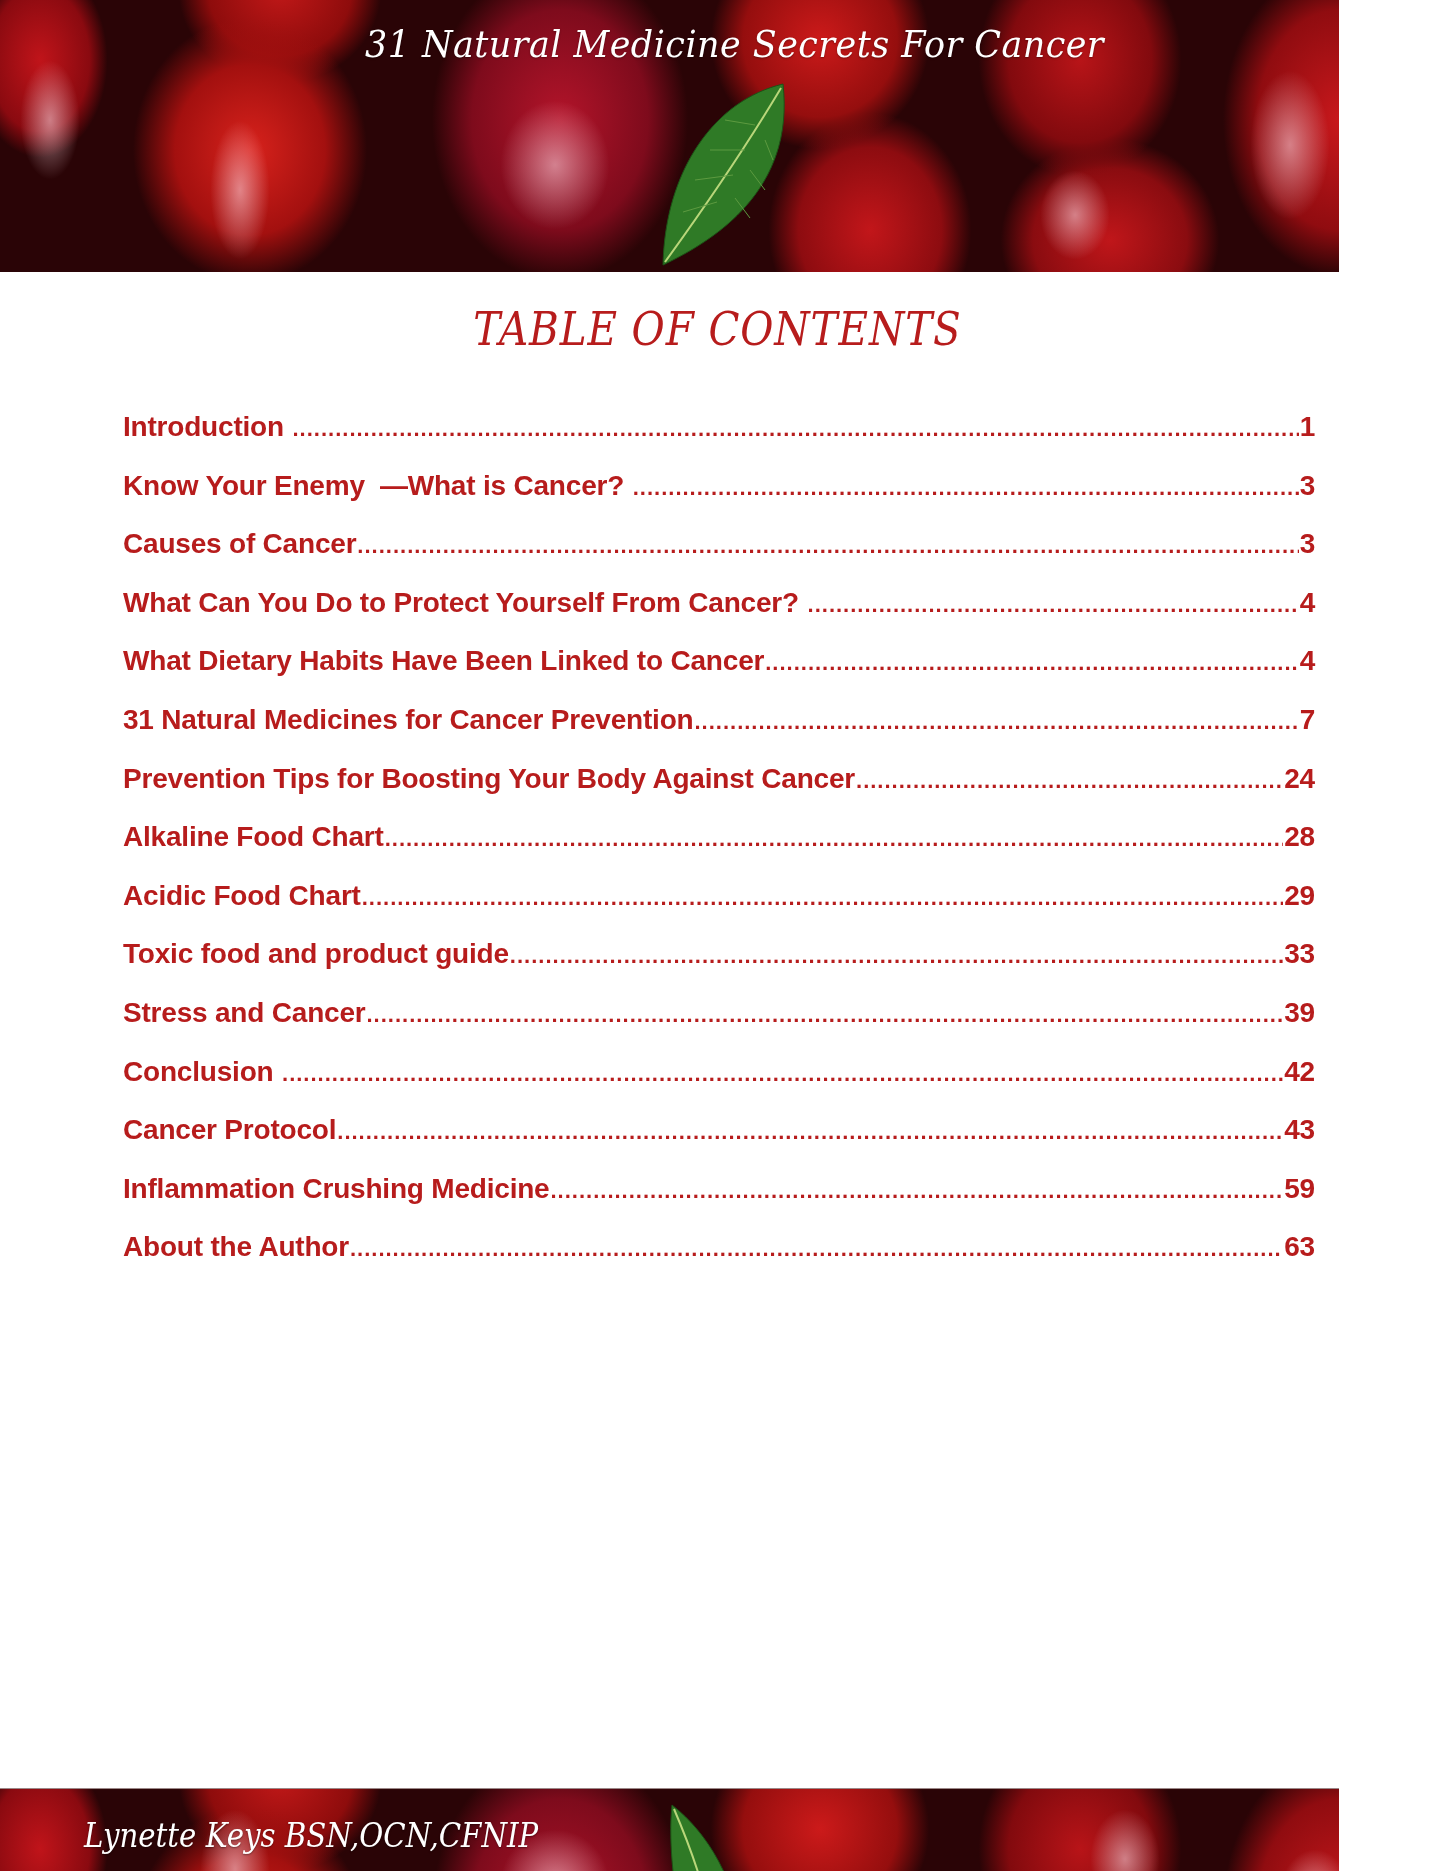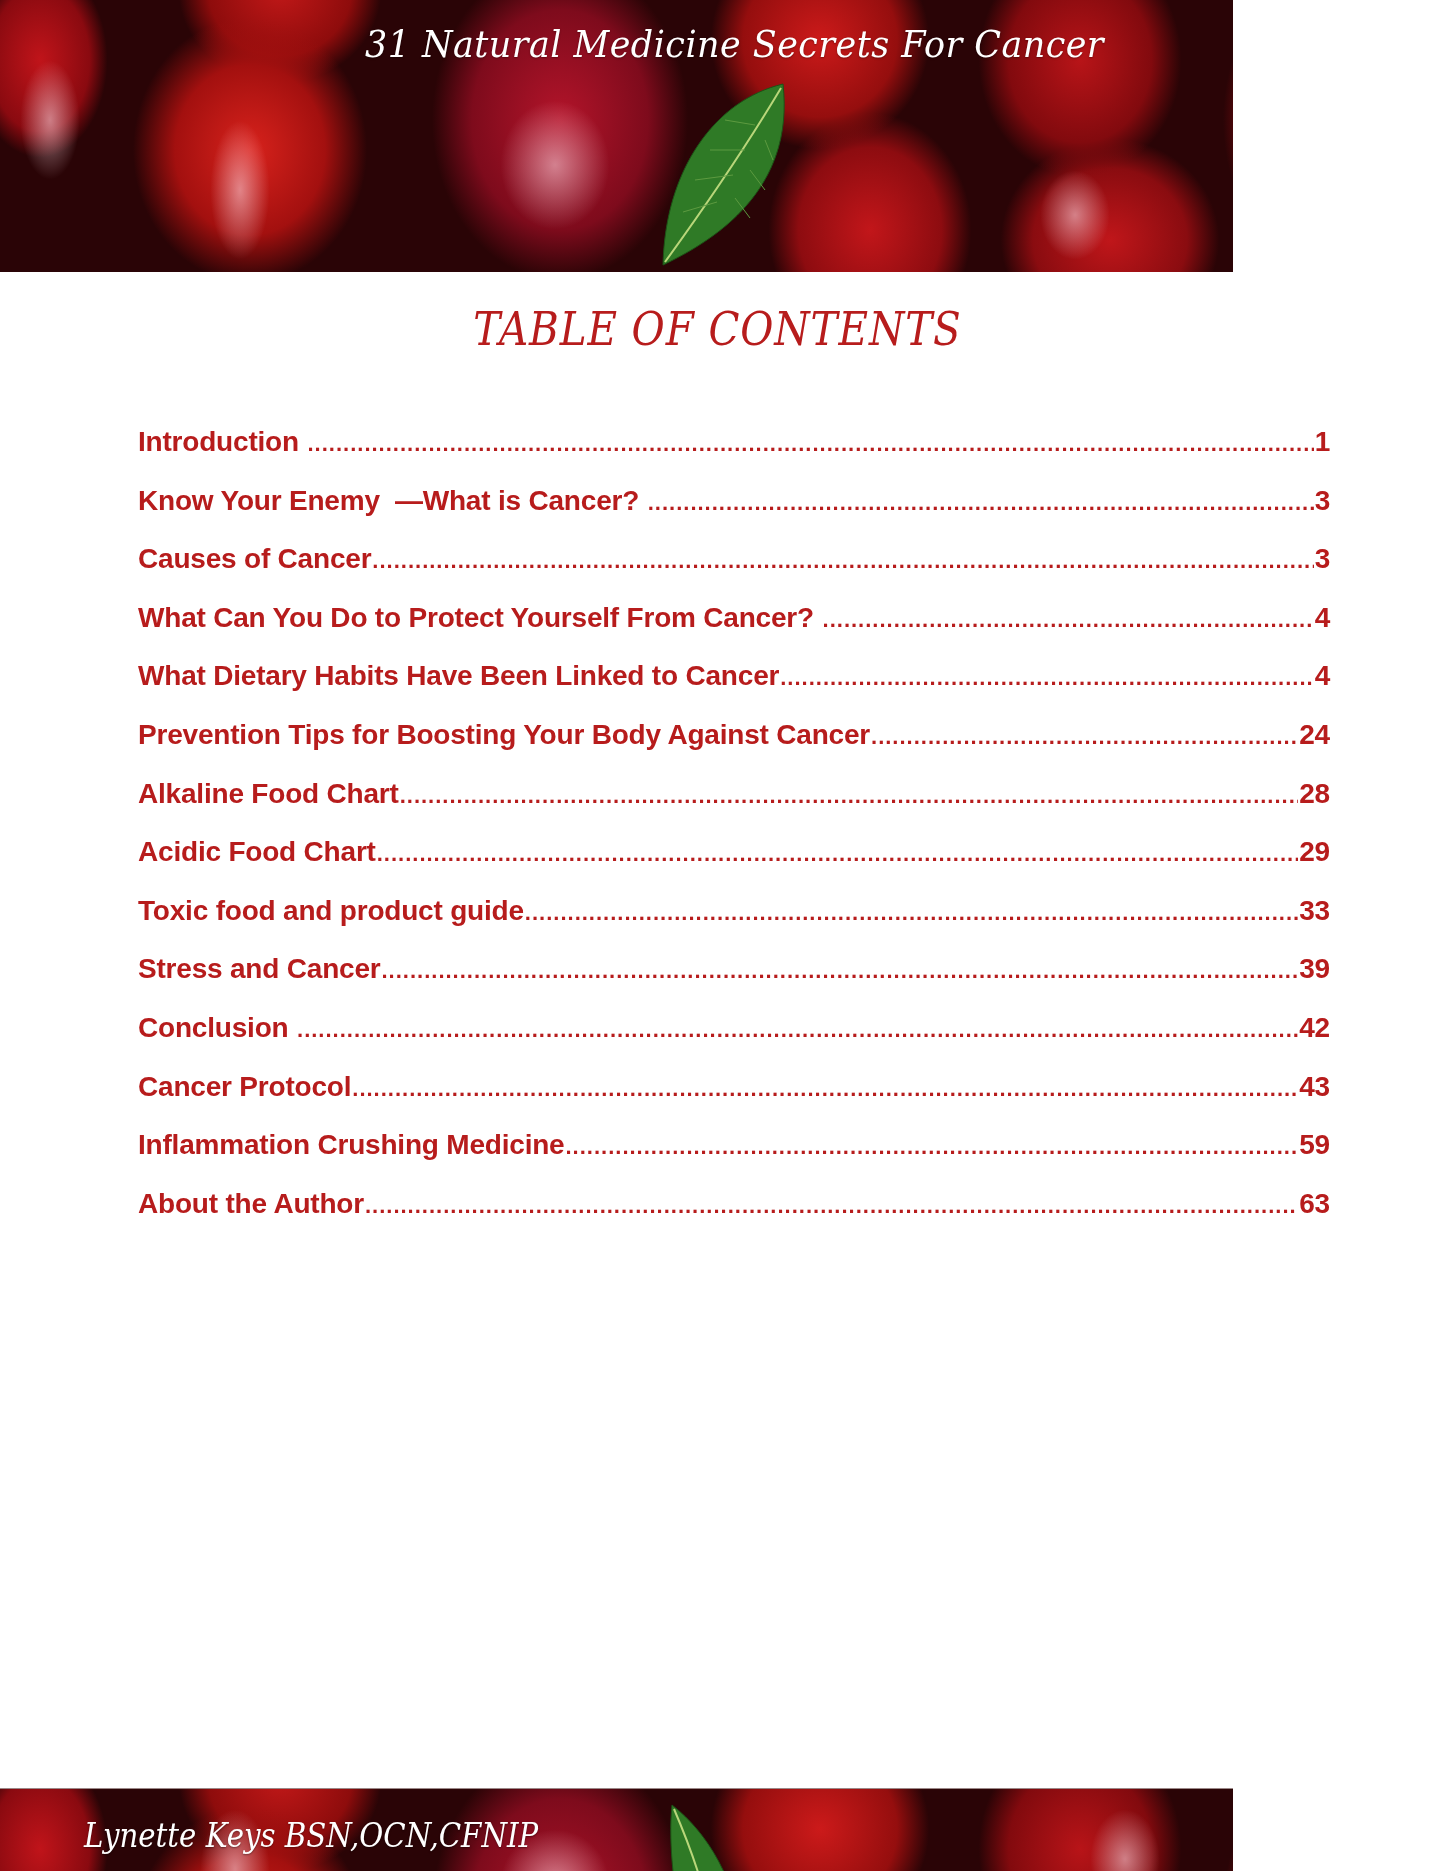--- a/index.html
+++ b/index.html
@@ -2,21 +2,21 @@
 <html><head>
 <meta charset="utf-8">
 <style>
   html, body { margin: 0; padding: 0; }
   body {
     width: 1445px; height: 1871px; position: relative; overflow: hidden;
     background: #ffffff;
     font-family: "Liberation Sans", sans-serif;
   }
   .banner {
-    position: absolute; left: 0; width: 1233px; overflow: hidden;
+    position: absolute; left: 0; width: 1339px; overflow: hidden;
     background:
       radial-gradient(ellipse 90px 130px at 40px 60px, #c0141a 0%, #8a0a10 55%, rgba(40,0,0,0) 75%),
       radial-gradient(ellipse 150px 170px at 250px 150px, #d8221c 0%, #a3100f 50%, rgba(50,0,0,0) 78%),
       radial-gradient(ellipse 130px 120px at 280px -10px, #c11818 0%, #8e0c0c 55%, rgba(40,0,0,0) 78%),
       radial-gradient(ellipse 160px 200px at 560px 120px, #b3142a 0%, #7e0b1c 55%, rgba(40,0,0,0) 80%),
       radial-gradient(ellipse 140px 140px at 820px 40px, #cc1a1a 0%, #950e0e 55%, rgba(40,0,0,0) 78%),
       radial-gradient(ellipse 130px 150px at 870px 230px, #c2161a 0%, #8d0c10 55%, rgba(40,0,0,0) 78%),
       radial-gradient(ellipse 130px 150px at 1080px 60px, #b81418 0%, #820a0e 55%, rgba(40,0,0,0) 78%),
       radial-gradient(ellipse 140px 130px at 1110px 240px, #c0161a 0%, #8a0c10 55%, rgba(40,0,0,0) 78%),
       radial-gradient(ellipse 150px 200px at 1340px 120px, #c8181c 0%, #900c10 55%, rgba(40,0,0,0) 78%),
@@ -34,21 +34,21 @@
     text-shadow: 0 1px 2px rgba(0,0,0,0.35);
   }
   .toc-title {
     position: absolute; top: 302px; left: 0; width: 1445px; text-align: center;
     color: #b71c1c; font-family: "DejaVu Serif", serif; font-style: italic;
     font-size: 46px; letter-spacing: 1px;
     transform: translateX(-5px) scaleX(0.88);
   }
   .toc {
     position: absolute; top: 410px; left: 122px; width: 1192px;
-    list-style: none; margin: 16px; padding: 0;
+    list-style: none; margin: 1px; padding: 0;
   }
   .toc-row {
     display: flex; align-items: baseline; height: 58.6px;
     color: #b71c1c; font-weight: bold; font-size: 28px;
     font-family: "Liberation Sans", sans-serif; letter-spacing: -0.2px;
     text-decoration: none; cursor: pointer;
   }
   .toc-label { white-space: pre; }
   .toc-dots {
     flex: 1 1 auto; overflow: hidden; white-space: nowrap;
@@ -104,20 +104,25 @@
       <span class="toc-label">What Can You Do to Protect Yourself From Cancer? </span>
       <span class="toc-dots"></span>
       <span class="toc-page">4</span>
     </li>
   <li class="toc-row">
       <span class="toc-label">What Dietary Habits Have Been Linked to Cancer</span>
       <span class="toc-dots"></span>
       <span class="toc-page">4</span>
     </li>
   <li class="toc-row">
+      <span class="toc-label">31 Natural Medicines for Cancer Prevention</span>
+      <span class="toc-dots"></span>
+      <span class="toc-page">7</span>
+    </li>
+  <li class="toc-row">
       <span class="toc-label">Prevention Tips for Boosting Your Body Against Cancer</span>
       <span class="toc-dots"></span>
       <span class="toc-page">24</span>
     </li>
   <li class="toc-row">
       <span class="toc-label">Alkaline Food Chart</span>
       <span class="toc-dots"></span>
       <span class="toc-page">28</span>
     </li>
   <li class="toc-row">

